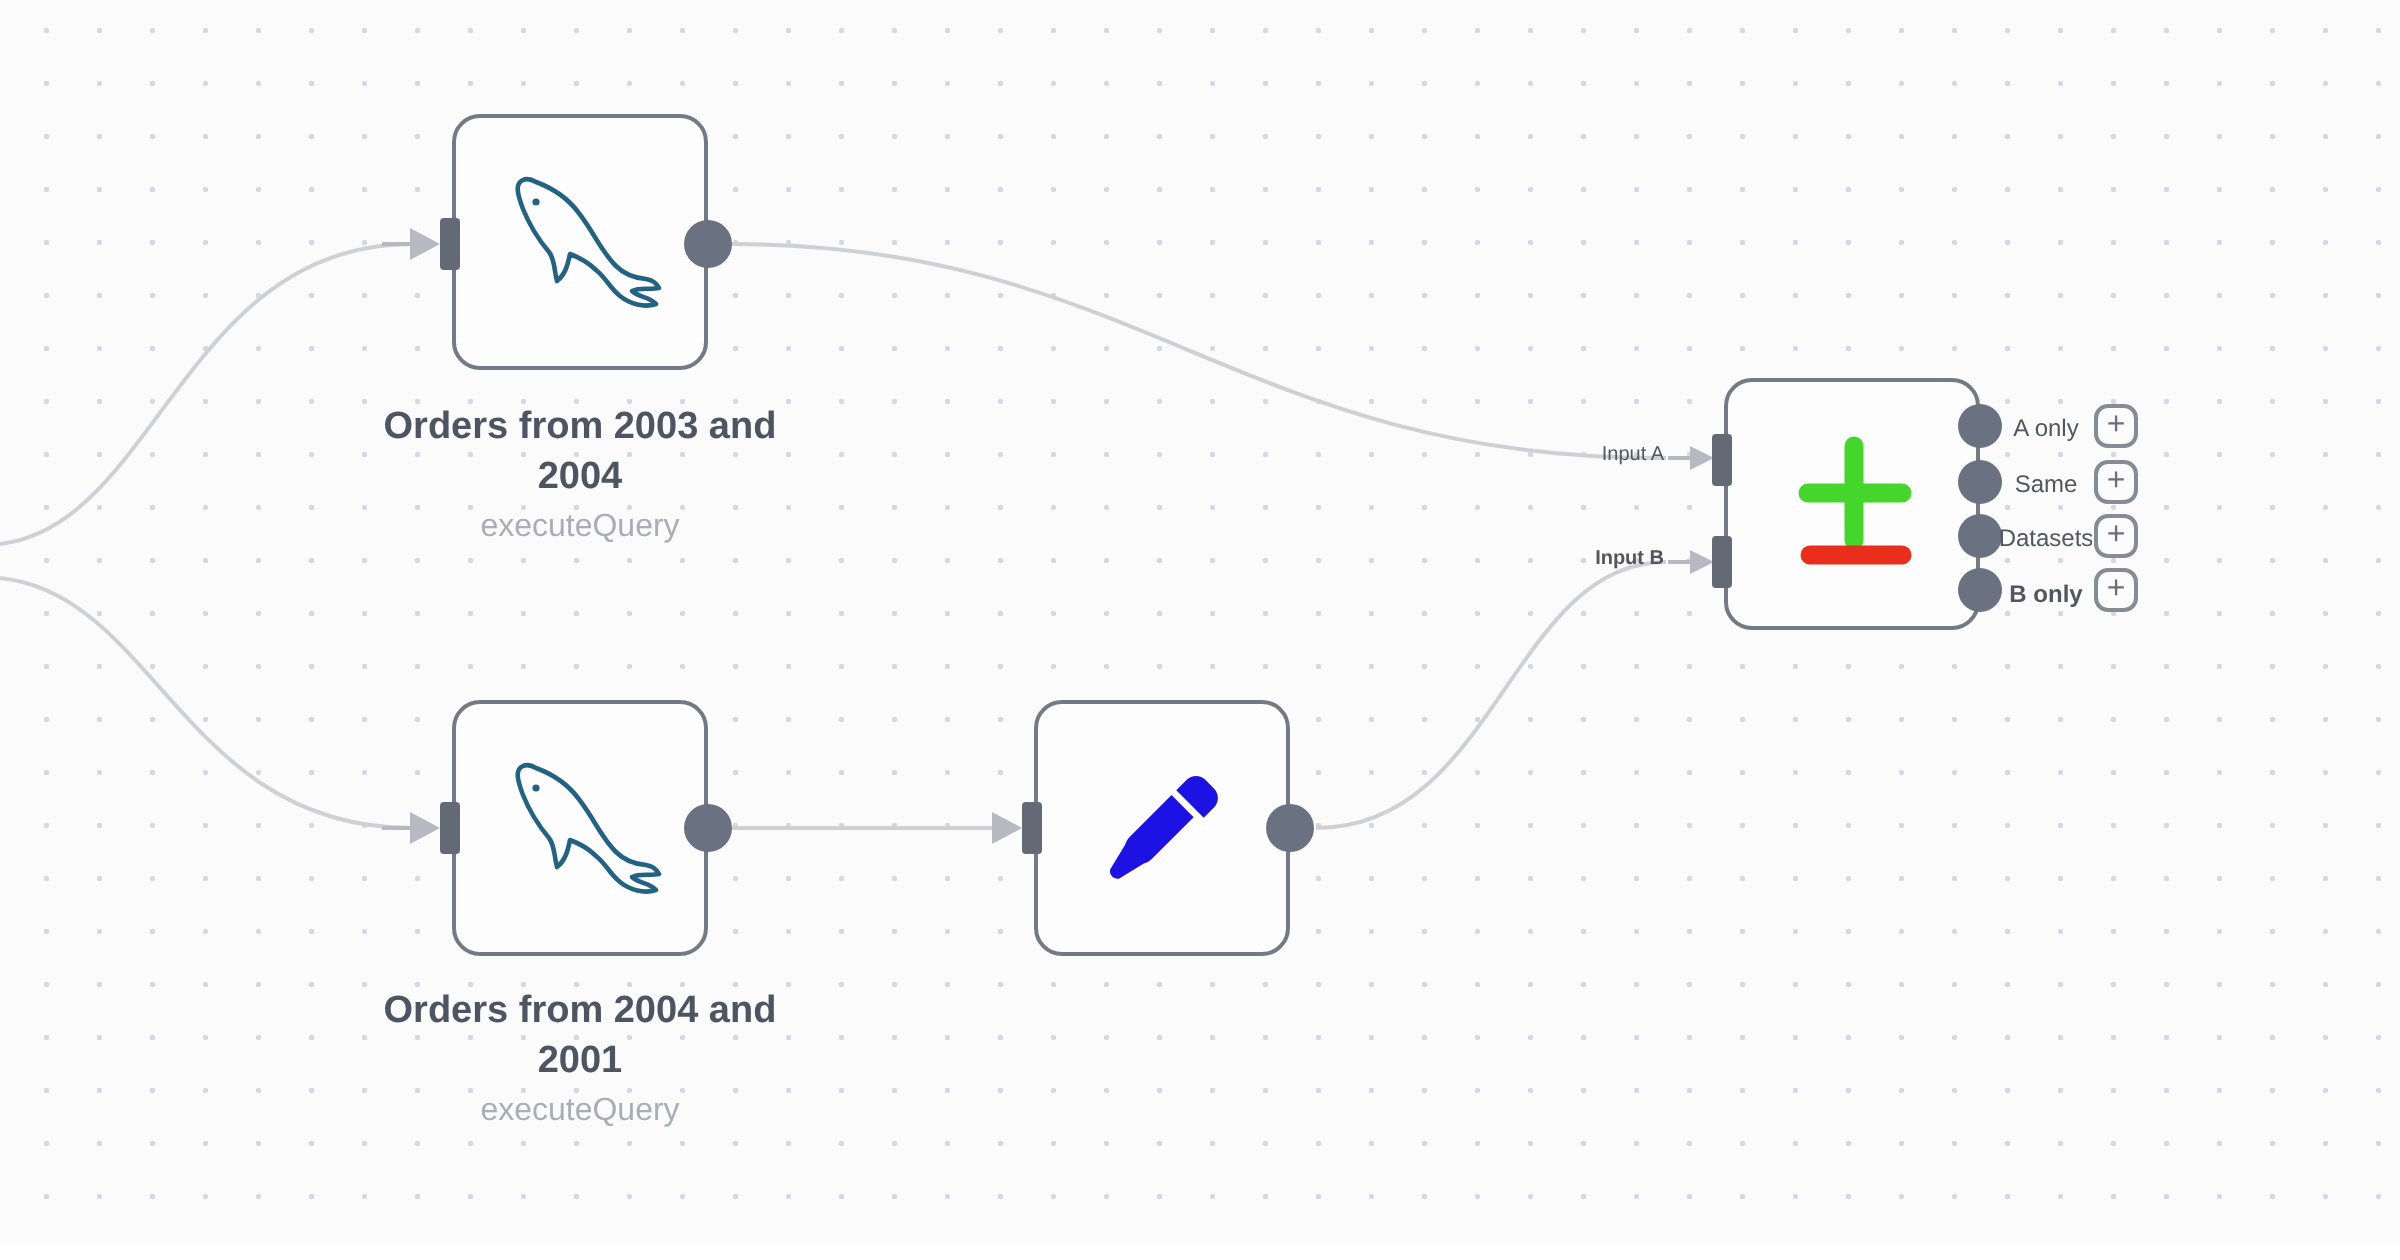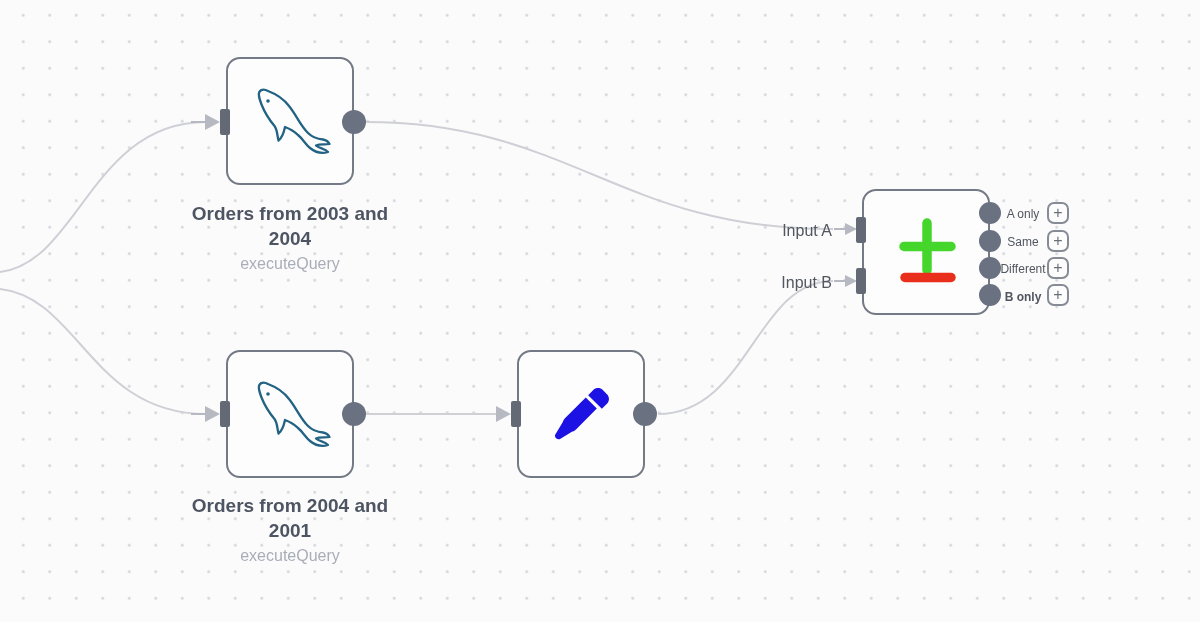--- a/index.html
+++ b/index.html
@@ -50,24 +50,24 @@
   .t4{left:809px;top:336px;}
   .node-sub{
     position:absolute;z-index:4;width:234px;text-align:center;
     font-size:16px;color:#a9adb7;
   }
   .s1{left:173px;top:255px;}
   .s2{left:173px;top:547px;}
 
   .in-label{
     position:absolute;z-index:4;width:60px;text-align:right;
-    font-size:16px;color:#51565f;
+    font-size:10px;color:#51565f;
   }
   .in-a{left:772px;top:222px;}
-  .in-b{left:772px;top:274px;}
+  .in-b{left:772px;top:274px;font-weight:bold;}
 
   .out-label{
     position:absolute;z-index:4;left:1000px;width:46px;height:15px;
     font-size:12px;color:#51565f;white-space:nowrap;overflow:hidden;
     display:flex;justify-content:center;align-items:center;
   }
   .o1{top:206px;} .o2{top:234px;} .o3{top:261px;} .o4{top:289px;font-weight:bold;}
 
   .plus-btn{
     position:absolute;z-index:5;left:1047px;width:22px;height:22px;box-sizing:border-box;
@@ -152,21 +152,21 @@
   <div class="ep-circle sm eo1"></div>
   <div class="ep-circle sm eo2"></div>
   <div class="ep-circle sm eo3"></div>
   <div class="ep-circle sm eo4"></div>
 
   <div class="in-label in-a">Input A</div>
   <div class="in-label in-b">Input B</div>
 
   <div class="out-label o1">A only</div>
   <div class="out-label o2">Same</div>
-  <div class="out-label o3">Different</div>
+  <div class="out-label o3">Datasets</div>
   <div class="out-label o4">B only</div>
 
   <div class="plus-btn p1">+</div>
   <div class="plus-btn p2">+</div>
   <div class="plus-btn p3">+</div>
   <div class="plus-btn p4">+</div>
 
 
   <div class="bottom-strip"></div>
 </div>

